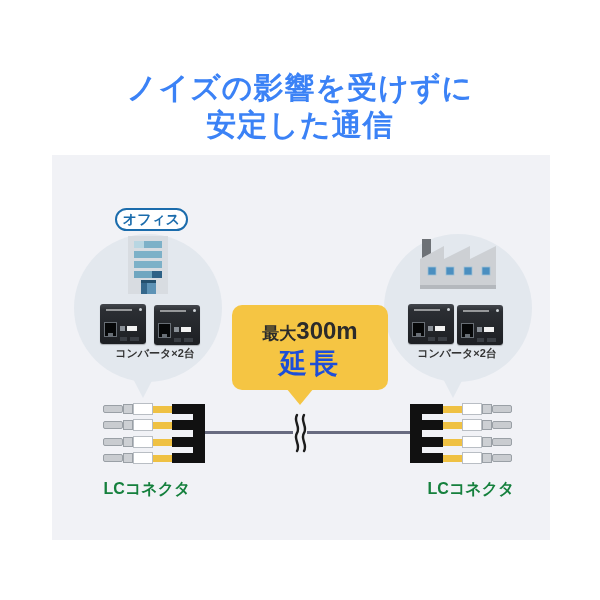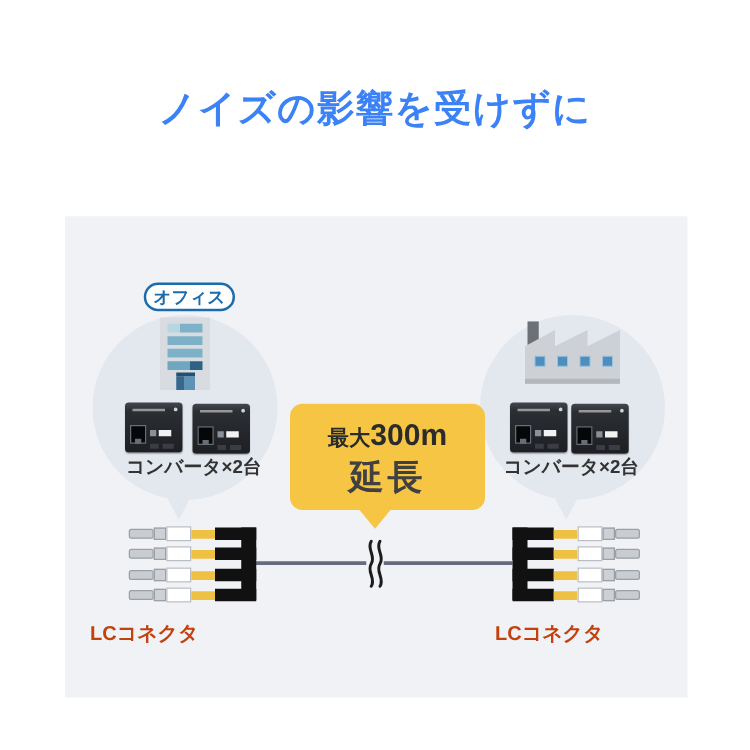--- a/index.html
+++ b/index.html
@@ -11,21 +11,21 @@
 
   
   .title {
     position:absolute; top:69px; left:0; right:0;
     text-align:center; font-size:30px; font-weight:bold;
     line-height:37px; color:#3b82f6; letter-spacing:1px;
   }
 
   
   .panel {
-    position:absolute; left:52px; top:173px; width:498px; height:385px;
+    position:absolute; left:52px; top:155px; width:498px; height:385px;
     background:#f1f2f6;
   }
 
   
   .halo { position:absolute; width:148px; height:148px; border-radius:50%; background:#e3e8ee; }
   .halo.left  { left:22px;  top:79px; }
   .halo.right { left:332px; top:79px; }
   .halo-tail {
     position:absolute; width:0; height:0;
     border-left:13px solid transparent; border-right:13px solid transparent;
@@ -79,39 +79,39 @@
   .conv-port:after {
     content:""; position:absolute; left:3px; bottom:-1px; width:5px; height:4px; background:#686e75;
   }
   .conv-chip { position:absolute; left:27px; top:22px; width:10px; height:5px; background:#f2f2f2; }
   .conv-ic   { position:absolute; left:20px; top:22px; width:5px;  height:5px; background:#8a9097; }
   .conv-nub1 { position:absolute; left:20px; bottom:3px; width:7px; height:4px; background:#3a3e44; }
   .conv-nub2 { position:absolute; left:30px; bottom:3px; width:9px; height:4px; background:#3a3e44; }
 
   .dev-label {
     position:absolute; width:170px; text-align:center;
-    font-size:15px; font-weight:bold; color:#333; top:191px;
+    font-size:11px; font-weight:bold; color:#333; top:191px;
   }
   .dev-label.left  { left:18px; }
   .dev-label.right { left:320px; }
 
   
   .bubble {
     position:absolute; left:180px; top:150px; width:156px; height:85px;
     background:#f5c543; border-radius:10px; text-align:center;
   }
   .bubble-tail {
     position:absolute; left:234px; top:233px; width:0; height:0;
     border-left:14px solid transparent; border-right:14px solid transparent;
     border-top:17px solid #f5c543;
   }
   .bubble-line1 { display:flex; justify-content:center; align-items:baseline; padding-top:8px; color:#2b2b2b; }
   .b-prefix { font-size:17px; font-weight:bold; }
   .b-value  { font-size:24px; font-weight:bold; letter-spacing:0; line-height:36px; }
-  .b-suffix { font-size:28px; font-weight:bold; color:#404040; line-height:30px; letter-spacing:3px; }
+  .b-suffix { font-size:28px; font-weight:bold; color:#1d4ed8; line-height:30px; letter-spacing:3px; }
 
   
   .cable { position:absolute; top:276px; height:3px; background:#686b80; }
   .cable.seg1 { left:150px; width:91px; }
   .cable.seg2 { left:255px; width:103px; }
   .squiggle { position:absolute; left:240px; top:258px; }
 
   
   .lc-row { position:absolute; width:102px; height:12px; }
   .lc-row.left  { left:51px; }
@@ -130,31 +130,32 @@
   .lc-row.right .lc-arm   { left:0; }
   .lc-row.right .lc-fiber { left:33px; }
   .lc-row.right .lc-body  { left:52px; }
   .lc-row.right .lc-latch { left:72px; }
   .lc-row.right .lc-boot  { left:82px; }
   .lc-vbar { position:absolute; top:249px; width:12px; height:58px; background:#111; }
   .lc-vbar.left  { left:141px; }
   .lc-vbar.right { left:358px; }
 
   .lc-label {
-    position:absolute; top:324px; width:150px; text-align:left;
-    font-size:16px; font-weight:600; color:#c2410c;
+    position:absolute; top:324px; width:150px; text-align:center;
+    font-size:16px; font-weight:600; color:#15803d;
   }
   .lc-label.left  { left:20px; }
   .lc-label.right { left:344px; }
 </style>
 </head>
 <body>
 
 <div class="title">
   <div>ノイズの影響を受けずに</div>
+  <div>安定した通信</div>
 </div>
 
 <div class="panel">
 
   <div class="halo left"></div>
   <div class="halo-tail left"></div>
   <div class="halo right"></div>
   <div class="halo-tail right"></div>
 
   <div class="pill left">オフィス</div>

